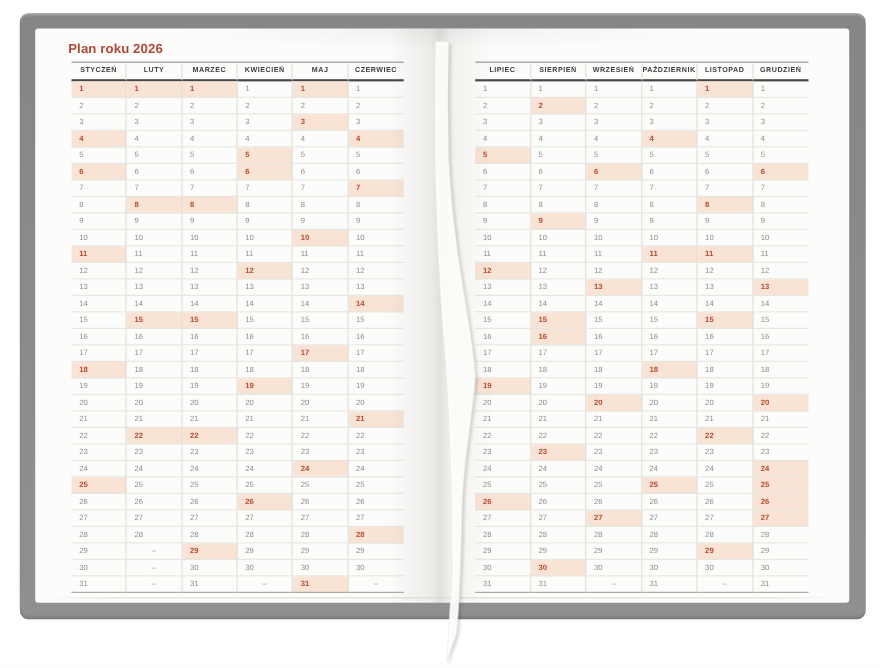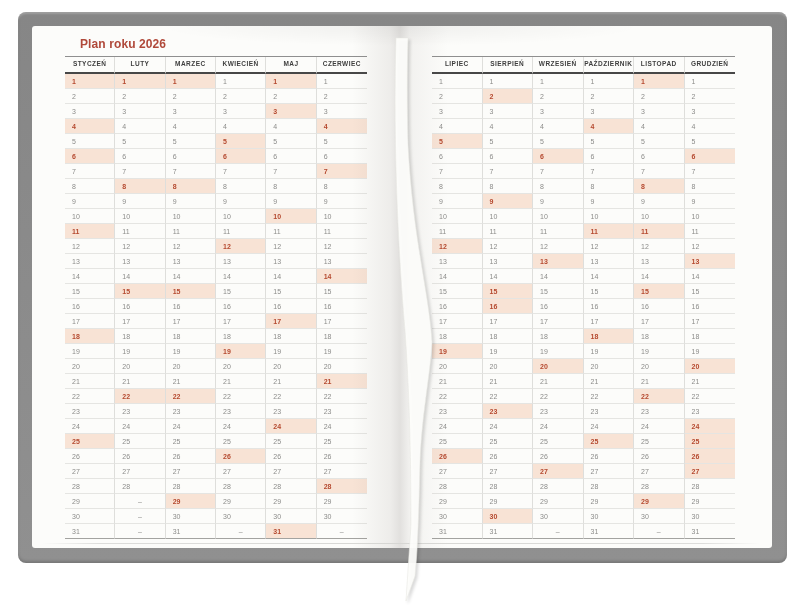--- a/index.html
+++ b/index.html
@@ -27,21 +27,21 @@
     position:absolute;left:352px;top:26px;width:96px;height:522px;pointer-events:none;
     background:linear-gradient(90deg, rgba(0,0,0,0) 0%, rgba(110,100,95,0.10) 40%,
       rgba(88,80,76,0.16) 50%, rgba(110,100,95,0.07) 60%, rgba(0,0,0,0) 100%);
   }
   .top-shade{
     position:absolute;left:110px;top:26px;width:580px;height:30px;pointer-events:none;
     background:radial-gradient(60% 95% at 50% 0%, rgba(0,0,0,0.05), rgba(0,0,0,0) 70%);
   }
   
   .title{
-    position:absolute;left:80px;top:37px;
+    position:absolute;left:62px;top:37px;
     font-size:12px;font-weight:bold;color:#b0493a;letter-spacing:0.1px;
   }
   
   .cal{
     position:absolute;top:56px;display:grid;
     grid-template-columns:repeat(6,1fr);
     grid-template-rows:17px repeat(31,15px);
     border-top:1px solid #8f8f8f;
   }
   .cal.left{left:65px;width:302px;}

